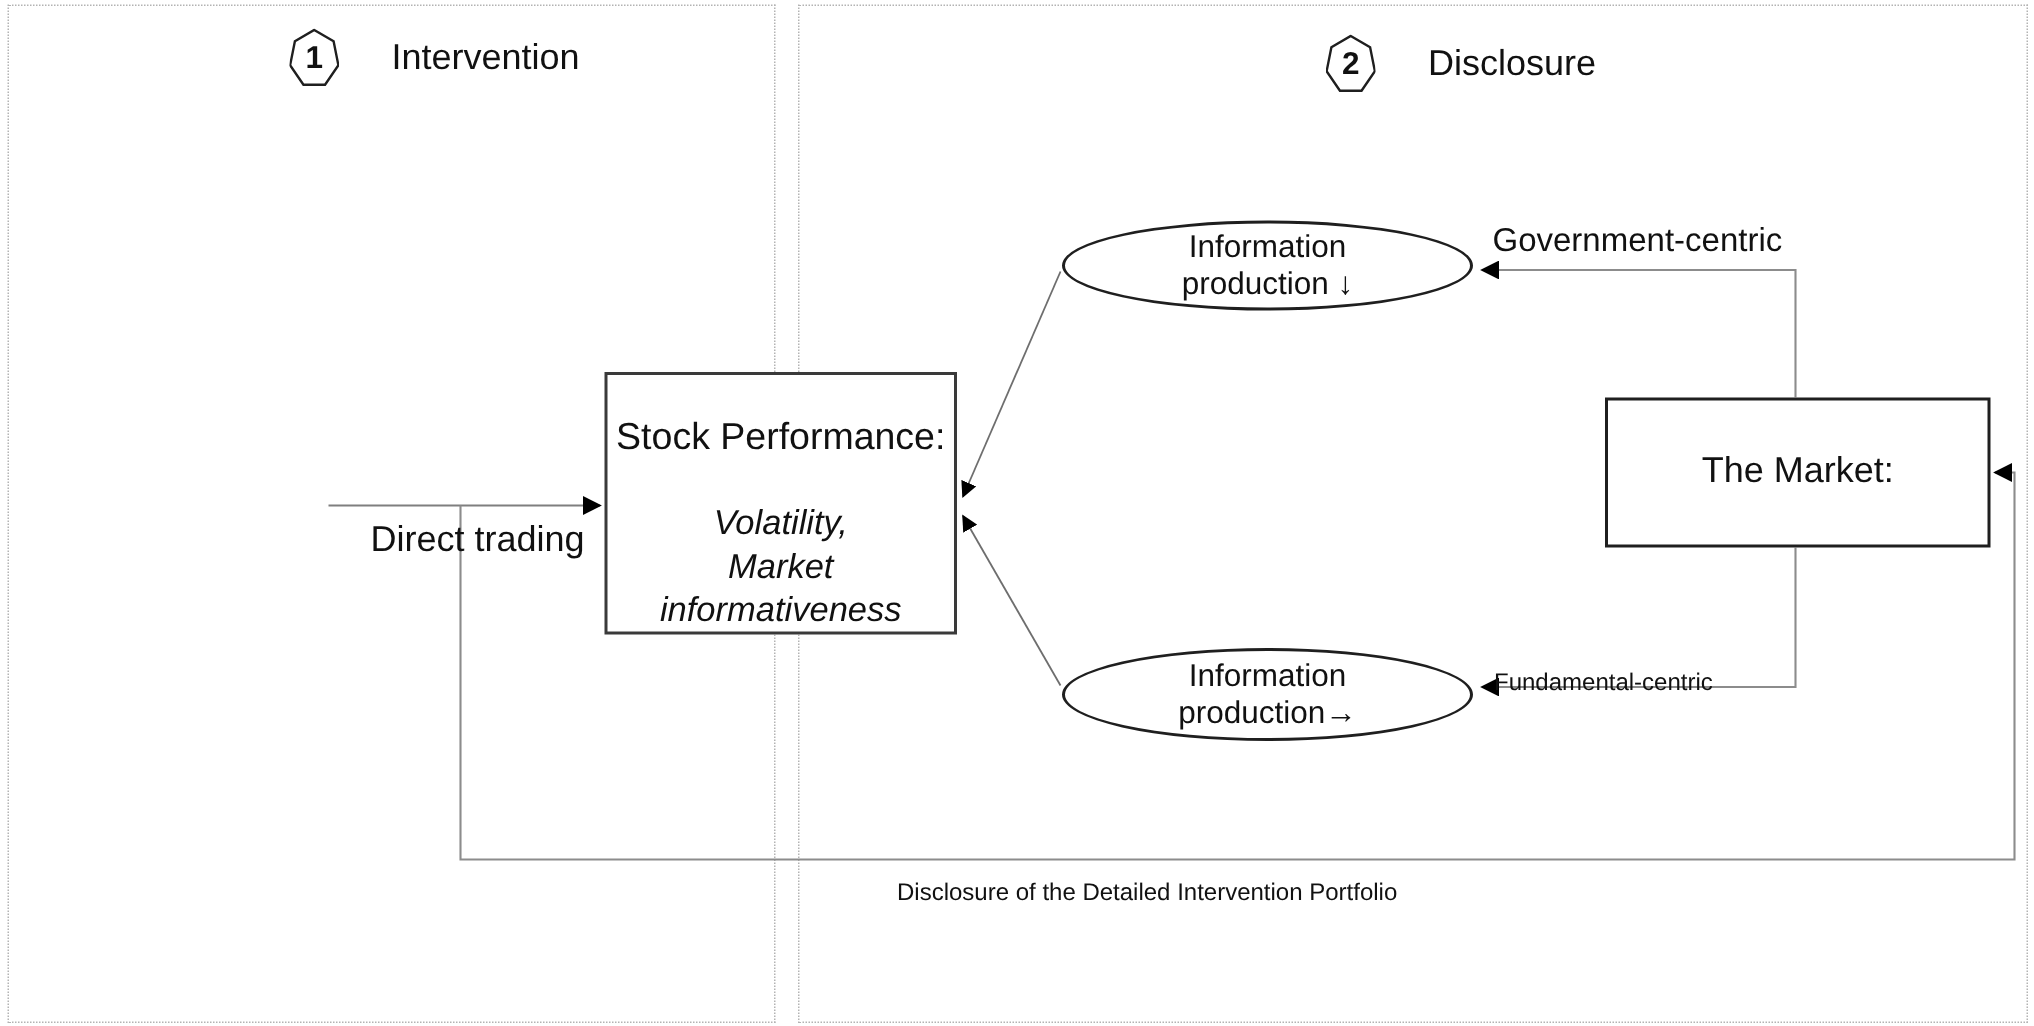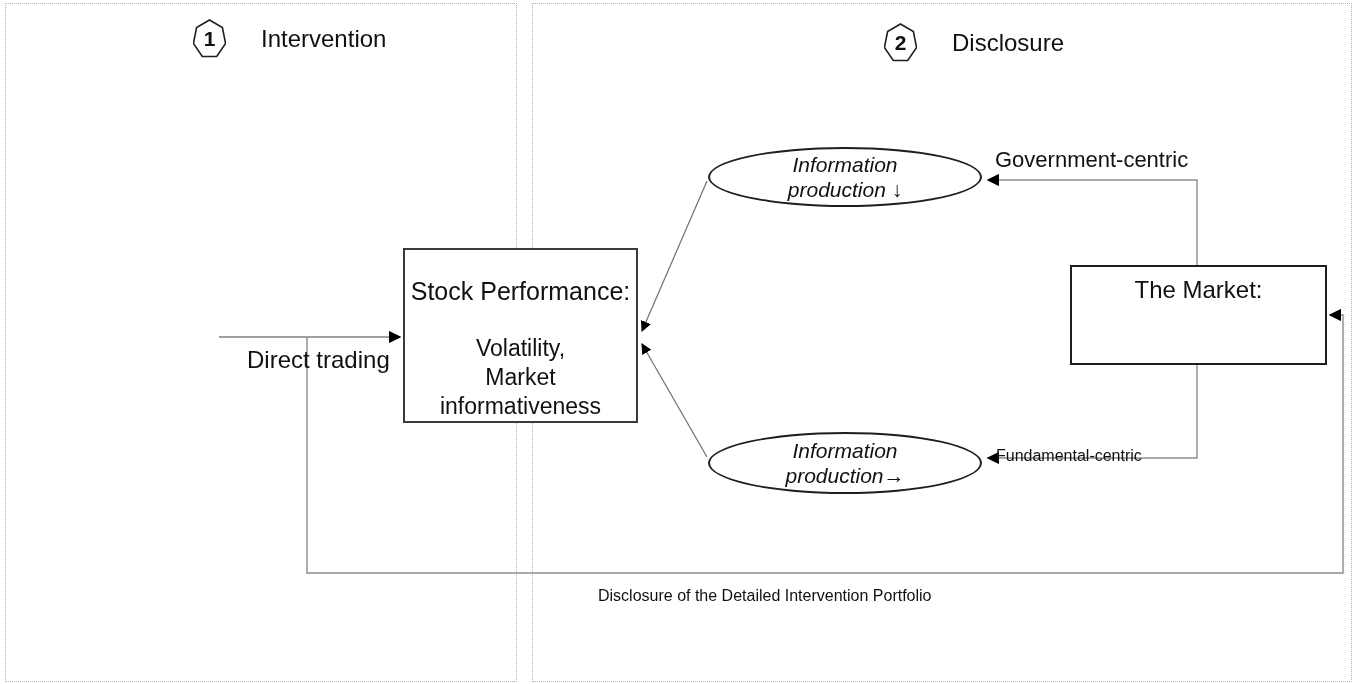--- a/index.html
+++ b/index.html
@@ -47,37 +47,35 @@
     font-size: 25px;
   }
   #node-stock-performance {
     left: 403px; top: 248px; width: 235px; height: 175px;
     border: 2px solid #3a3a3a;
     justify-content: flex-start;
     padding-top: 26px;
   }
   #node-stock-performance .title { font-size: 25px; line-height: 30px; }
   #node-stock-performance .spacer { height: 32px; }
-  .italic { }
+  .italic { font-style: italic; }
   #node-stock-performance .sub { font-size: 23px; line-height: 29px; }
 
   .ellipse-node {
     border: 2px solid #1f1f1f;
     border-radius: 50%;
     font-size: 21px;
-    font-style: italic;
     line-height: 25px;
   }
   #node-info-down { left: 708px; top: 147px; width: 274px; height: 60px; }
   #node-info-flat { left: 708px; top: 432px; width: 274px; height: 62px; }
 
   #node-market {
     left: 1070px; top: 265px; width: 257px; height: 100px;
     border: 2px solid #1f1f1f;
-    justify-content: space-between;
     padding: 9px 6px 11px 6px;
   }
   #node-market .title { font-size: 24px; }
   #node-market .sub   { font-size: 21px; }
 
   
   .edge-label {
     position: absolute;
     z-index: 3;
     white-space: nowrap;

